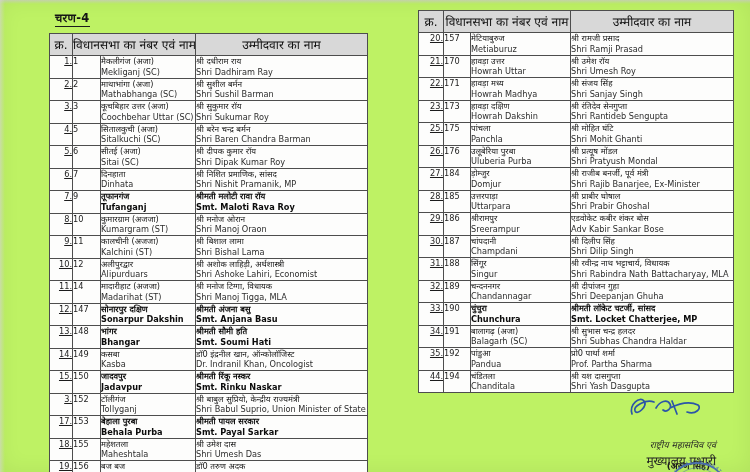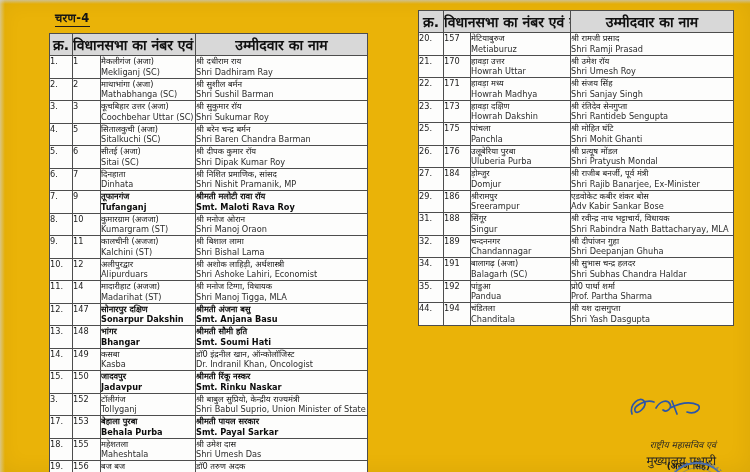--- a/index.html
+++ b/index.html
@@ -3,21 +3,21 @@
 <meta charset="utf-8">
 <style>
   html,body{margin:0;padding:0;}
   body{
     width:750px;height:472px;overflow:hidden;
     background:#e9e9e7;
     font-family:"DejaVu Sans",sans-serif;
   }
   .page{
     position:relative;width:750px;height:472px;
-    background:#eab308;
+    background:#bef264;
     box-shadow:inset 0 0 22px rgba(0,0,0,0.07);
     overflow:hidden;
   }
   .scan-edge-top{position:absolute;left:0;top:0;width:750px;height:4px;
     background:linear-gradient(#c9c9c7,rgba(201,201,199,0));opacity:.7;}
   .scan-edge-left{position:absolute;left:0;top:0;width:5px;height:472px;
     background:linear-gradient(90deg,#d6d6d4,rgba(214,214,212,0));opacity:.6;}
 
   .title{
     position:absolute;left:55px;top:10px;
@@ -27,25 +27,25 @@
 
   table.ctable{
     position:absolute;border-collapse:collapse;table-layout:fixed;
     background:#fdfdfc;
   }
   .ctable th,.ctable td{
     border:1px solid #4d4d4d;vertical-align:top;overflow:hidden;
     white-space:nowrap;padding:0;
   }
   .ctable th{
-    background:#d8d8d8;height:21px;font-size:14px;font-weight:bold;
+    background:#d8d8d8;height:21px;font-size:12px;font-weight:normal;
     color:#101010;text-align:center;vertical-align:middle;
   }
   .ctable td{height:21.5px;font-size:8.2px;color:#1c1c1c;}
-  .c-serial{text-align:left;padding-top:2px;}
+  .c-serial{text-align:right;padding-top:2px;text-decoration:underline;}
   .c-num{text-align:left;padding:2px 3px 0 0;}
   .c-name,.c-cand{padding-left:4px;padding-top:1px;}
   .line-hi{line-height:10.6px;height:10.6px;color:#151515;}
   .line-en{line-height:10.2px;height:10.2px;color:#2d2d2d;}
   tr.bold-row .line-hi,tr.bold-row .line-en{font-weight:bold;color:#0c0c0c;}
 
   .tbl-left{left:49px;top:33px;width:318px;}
   .tbl-right{left:418px;top:10px;width:315px;}
   .tbl-left col.col-serial{width:23px;}  .tbl-left col.col-num{width:28px;}
   .tbl-left col.col-name{width:95px;}    .tbl-left col.col-cand{width:172px;}
@@ -407,32 +407,56 @@
           <td class="c-name">
             <div class="line-hi">ड़ोम्जुर</div>
             <div class="line-en">Domjur</div>
           </td>
           <td class="c-cand">
             <div class="line-hi">श्री राजीब बनर्जी, पूर्व मंत्री</div>
             <div class="line-en">Shri Rajib Banarjee, Ex-Minister</div>
           </td>
         </tr>
         <tr>
+          <td class="c-serial">28.</td>
+          <td class="c-num">185</td>
+          <td class="c-name">
+            <div class="line-hi">उत्तरपाड़ा</div>
+            <div class="line-en">Uttarpara</div>
+          </td>
+          <td class="c-cand">
+            <div class="line-hi">श्री प्राबीर घोषाल</div>
+            <div class="line-en">Shri Prabir Ghoshal</div>
+          </td>
+        </tr>
+        <tr>
           <td class="c-serial">29.</td>
           <td class="c-num">186</td>
           <td class="c-name">
             <div class="line-hi">श्रीरामपुर</div>
             <div class="line-en">Sreerampur</div>
           </td>
           <td class="c-cand">
             <div class="line-hi">एडवोकेट कबीर शंकर बोस</div>
             <div class="line-en">Adv Kabir Sankar Bose</div>
           </td>
         </tr>
         <tr>
+          <td class="c-serial">30.</td>
+          <td class="c-num">187</td>
+          <td class="c-name">
+            <div class="line-hi">चांपदानी</div>
+            <div class="line-en">Champdani</div>
+          </td>
+          <td class="c-cand">
+            <div class="line-hi">श्री दिलीप सिंह</div>
+            <div class="line-en">Shri Dilip Singh</div>
+          </td>
+        </tr>
+        <tr>
           <td class="c-serial">31.</td>
           <td class="c-num">188</td>
           <td class="c-name">
             <div class="line-hi">सिंगूर</div>
             <div class="line-en">Singur</div>
           </td>
           <td class="c-cand">
             <div class="line-hi">श्री रवीन्द्र नाथ भट्टाचार्य, विधायक</div>
             <div class="line-en">Shri Rabindra Nath Battacharyay, MLA</div>
           </td>
@@ -440,20 +464,32 @@
         <tr>
           <td class="c-serial">32.</td>
           <td class="c-num">189</td>
           <td class="c-name">
             <div class="line-hi">चन्दननगर</div>
             <div class="line-en">Chandannagar</div>
           </td>
           <td class="c-cand">
             <div class="line-hi">श्री दीपांजन गुहा</div>
             <div class="line-en">Shri Deepanjan Ghuha</div>
+          </td>
+        </tr>
+        <tr class="bold-row">
+          <td class="c-serial">33.</td>
+          <td class="c-num">190</td>
+          <td class="c-name">
+            <div class="line-hi">चुंचुरा</div>
+            <div class="line-en">Chunchura</div>
+          </td>
+          <td class="c-cand">
+            <div class="line-hi">श्रीमती लॉकेट चटर्जी, सांसद</div>
+            <div class="line-en">Smt. Locket Chatterjee, MP</div>
           </td>
         </tr>
         <tr>
           <td class="c-serial">34.</td>
           <td class="c-num">191</td>
           <td class="c-name">
             <div class="line-hi">बालागढ़ (अजा)</div>
             <div class="line-en">Balagarh (SC)</div>
           </td>
           <td class="c-cand">

